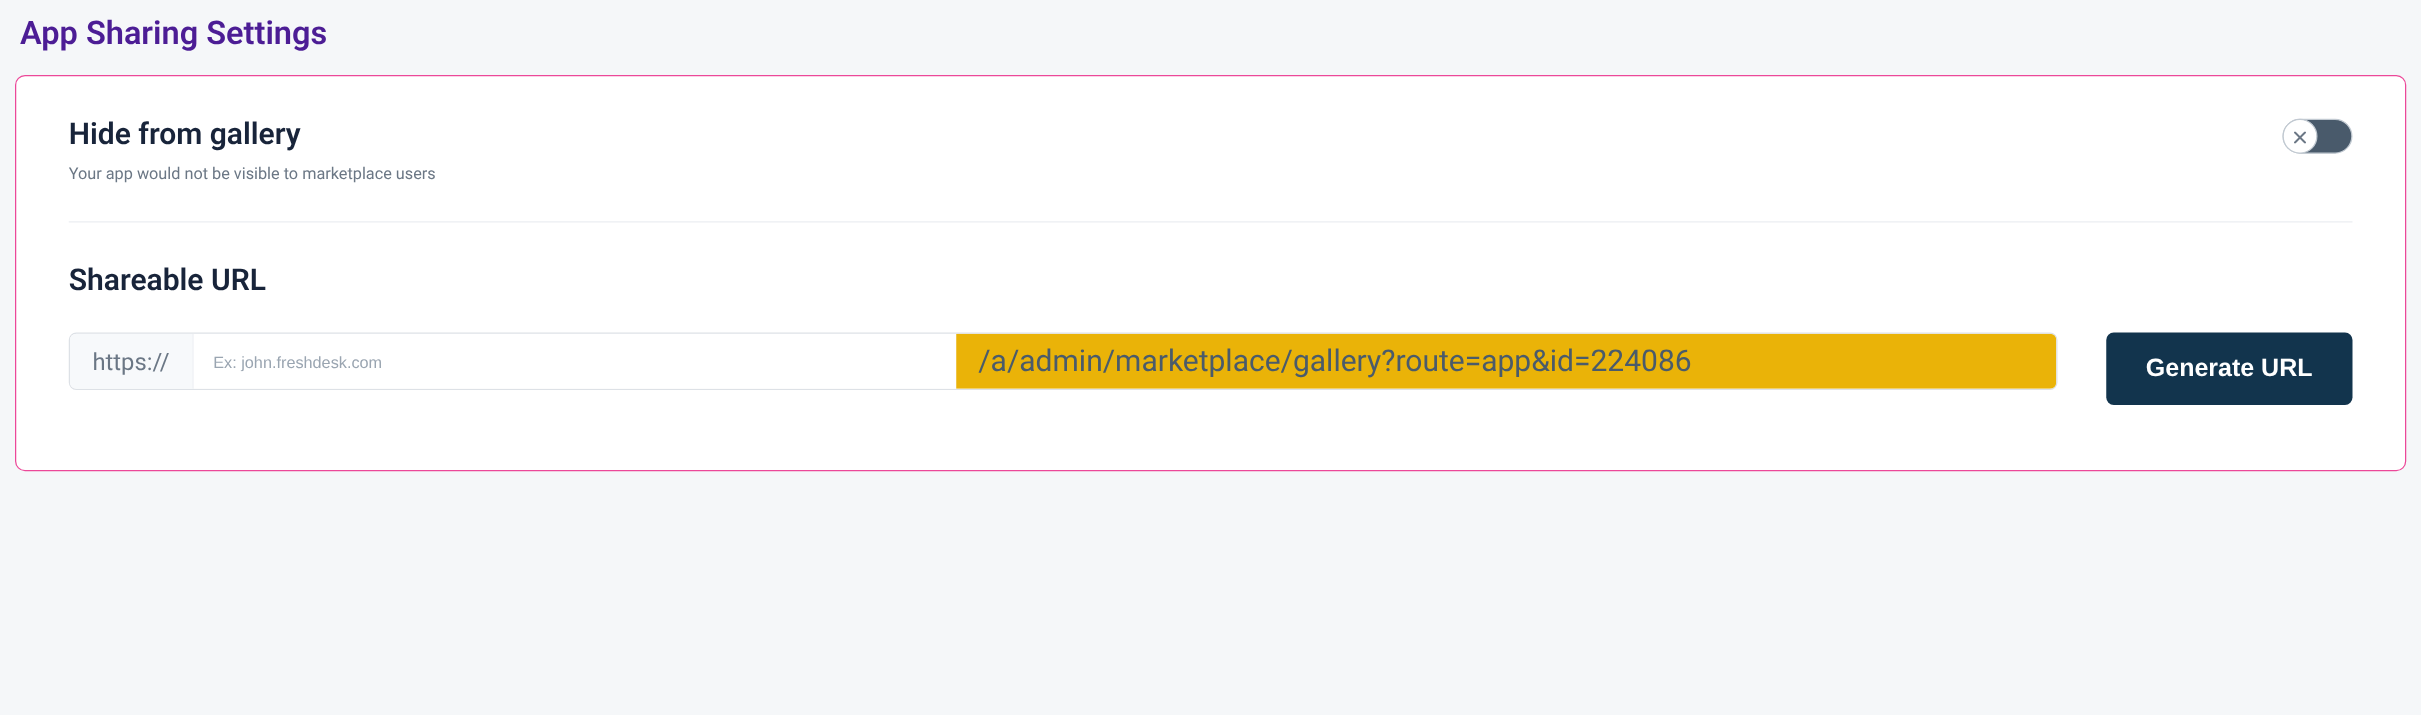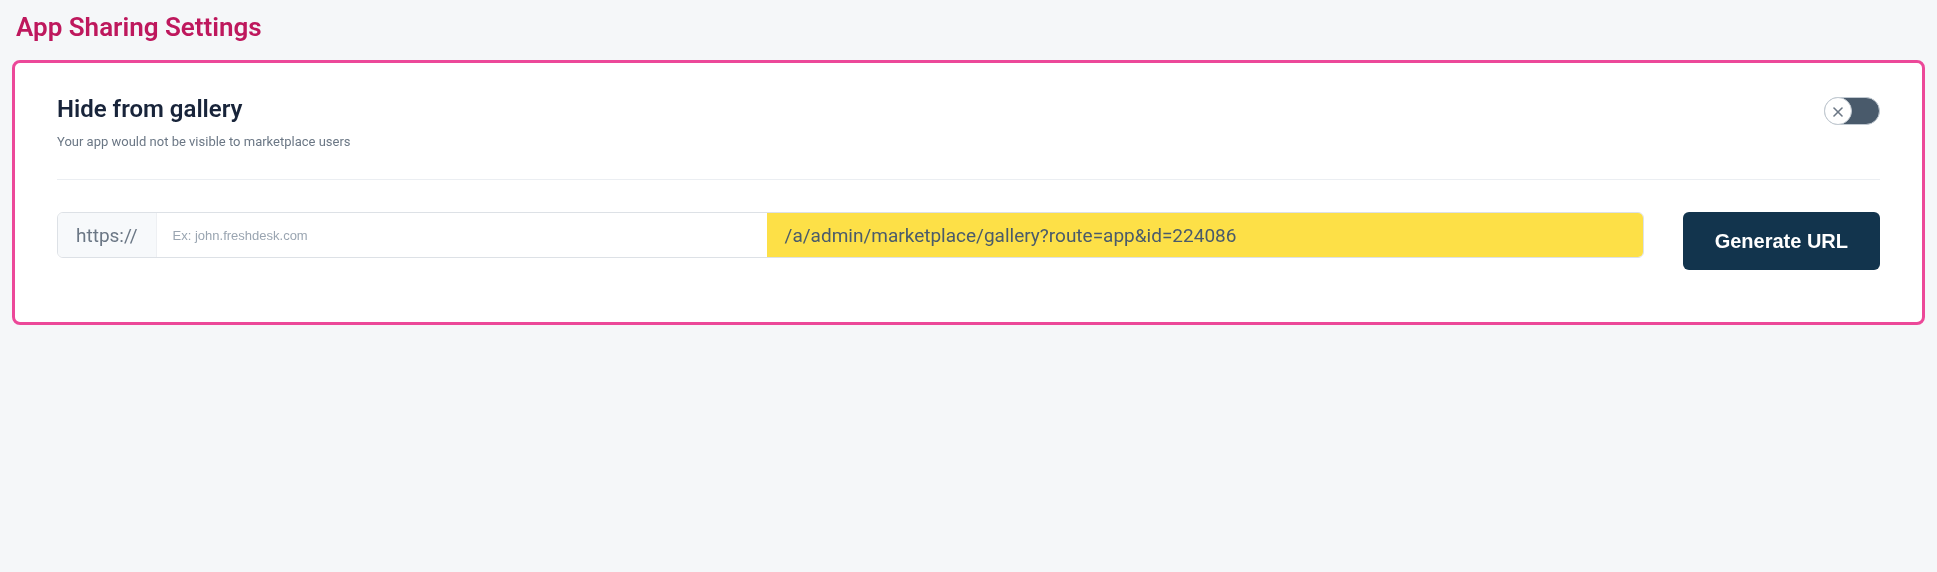--- a/index.html
+++ b/index.html
@@ -10,27 +10,27 @@
     body {
       font-family: -apple-system, BlinkMacSystemFont, 'Segoe UI', Roboto, Helvetica, Arial, sans-serif;
       background-color: #f5f7f9;
       padding: 12px;
       color: #12344d;
       width: 1937px;
     }
     .page-title {
       font-size: 26px;
       font-weight: 600;
-      color: #be185d;
+      color: #4c1d95;
       margin-bottom: 18px;
       padding-left: 4px;
     }
     .card {
       background: #ffffff;
-      border: 3px solid #ec4899;
+      border: 1px solid #ec4899;
       border-radius: 8px;
       padding: 32px 42px 52px 42px;
     }
     .section {
       position: relative;
     }
     .section-divider {
       border: none;
       border-top: 1px solid #ebeef2;
       margin: 28px 0 32px 0;
@@ -115,23 +115,23 @@
       font-size: 13px;
       padding: 0 16px;
       color: #18243a;
       background: #ffffff;
     }
     .url-domain-input::placeholder {
       color: #9aa5b1;
     }
     .url-suffix {
       flex: 1;
-      background: #fde047;
+      background: #eab308;
       color: #4a5b6b;
-      font-size: 19px;
+      font-size: 24px;
       display: flex;
       align-items: center;
       padding: 0 18px;
       white-space: nowrap;
       overflow: hidden;
     }
     .generate-btn {
       background: #12344d;
       color: #ffffff;
       border: none;
@@ -165,20 +165,21 @@
             <line x1="9" y1="1" x2="1" y2="9" stroke="#6b7785" stroke-width="1.6" stroke-linecap="round"></line>
           </svg>
         </span>
       </div>
     </div>
   </div>
 
   <hr class="section-divider">
 
   <div class="section">
+    <div class="section-title">Shareable URL</div>
 
     <div class="url-row">
       <div class="url-input-wrapper">
         <div class="url-prefix">https://</div>
         <input type="text" class="url-domain-input" placeholder="Ex: john.freshdesk.com" style="">
         <div class="url-suffix">/a/admin/marketplace/gallery?route=app&amp;id=224086</div>
       </div>
       <button class="generate-btn">Generate URL</button>
     </div>
   </div>

